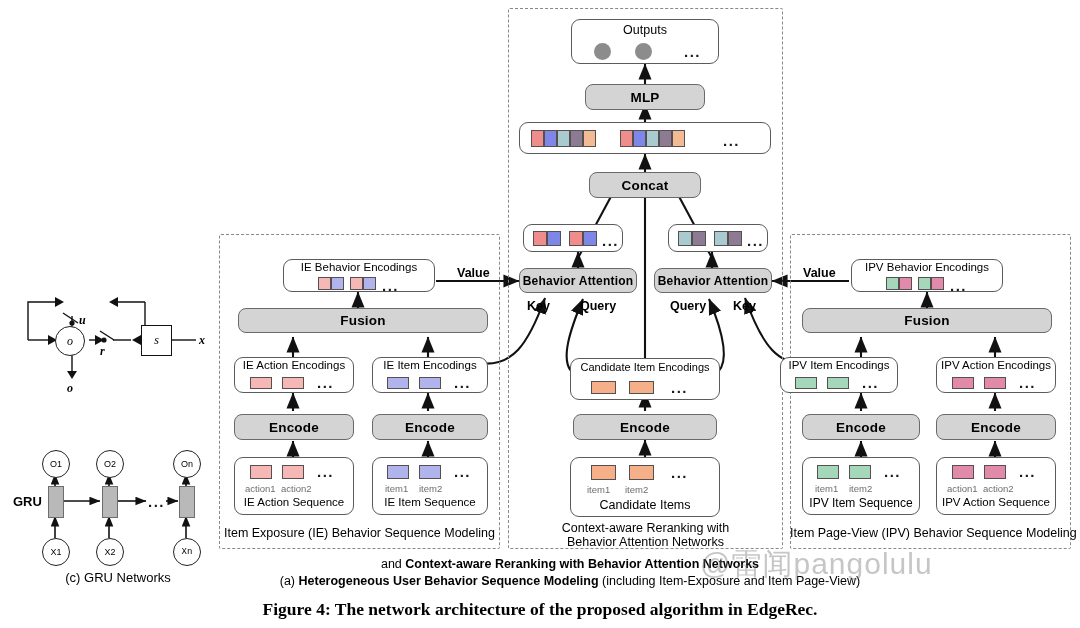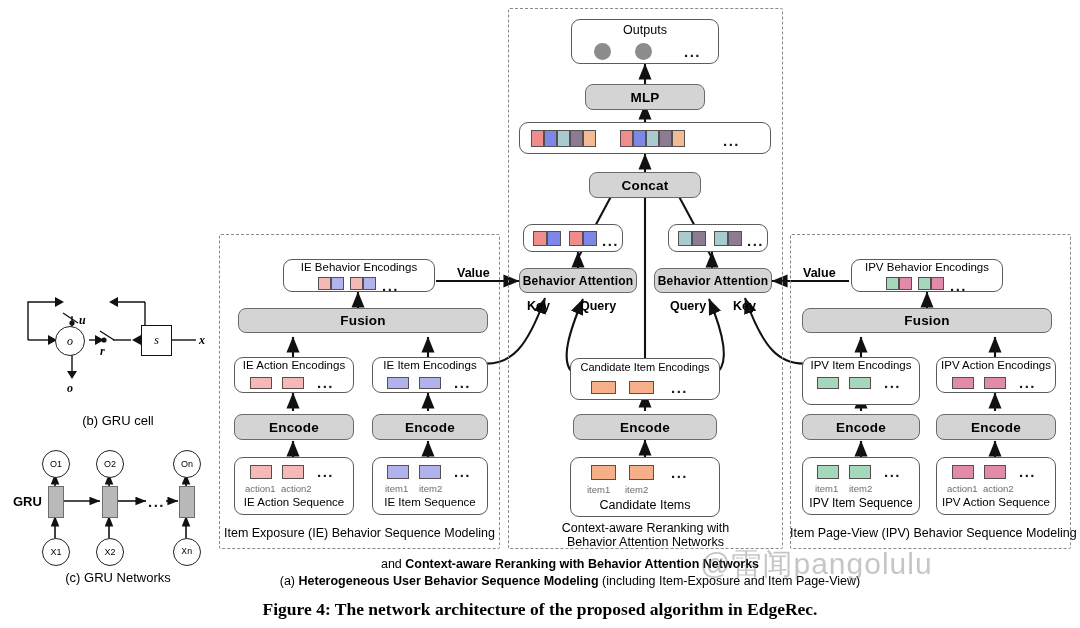--- a/index.html
+++ b/index.html
@@ -293,21 +293,21 @@
       <span class="cell" style="width:13px;height:13px;background:#a5d7bb;"></span>
       <span class="cell" style="width:13px;height:13px;background:#e28aa9;"></span>
     </div>
     <span class="dots abs" style="left:98px;top:18px;">...</span>
   </div>
 
   <div class="abs graybox" style="left:802px;top:308px;width:250px;height:25px;">
     <span>Fusion</span>
   </div>
 
-  <div class="abs roundbox" style="left:802px;top:357px;width:118px;height:48px;">
+  <div class="abs roundbox" style="left:780px;top:357px;width:118px;height:36px;">
     <div class="boxtitle" style="top:1px;font-size:11.5px;">IPV Item Encodings</div>
     <div class="cells" style="left:14px;top:17px;gap:10px;">
       <span class="cell" style="width:22px;height:12px;background:#a5d7bb;"></span>
       <span class="cell" style="width:22px;height:12px;background:#a5d7bb;"></span>
       <span class="dots" style="margin-left:3px;">...</span>
     </div>
   </div>
 
   <div class="abs roundbox" style="left:936px;top:357px;width:120px;height:36px;">
     <div class="boxtitle" style="top:1px;font-size:11.5px;">IPV Action Encodings</div>
@@ -391,21 +391,20 @@
     <span class="ital">o</span>
   </div>
   <div class="abs" style="left:141px;top:325px;width:31px;height:31px;border:1.4px solid #111;background:#fff;
               display:flex;align-items:center;justify-content:center;">
     <span class="ital">s</span>
   </div>
   <span class="lbl ital" style="left:79px;top:313px;font-weight:bold;">u</span>
   <span class="lbl ital" style="left:100px;top:344px;font-weight:bold;">r</span>
   <span class="lbl ital" style="left:199px;top:333px;font-weight:bold;">x</span>
   <span class="lbl ital" style="left:67px;top:381px;font-weight:bold;">o</span>
-  <div class="abs" style="left:18px;top:413px;width:200px;text-align:center;font-size:13px;">(b) GRU cell</div>
 
   <svg class="ov" viewBox="0 0 1080 628">
     <g stroke="#111" stroke-width="1.6" fill="none" marker-end="url(#ahs)">
 
       <line x1="55" y1="538" x2="55" y2="516"></line>
       <line x1="109" y1="538" x2="109" y2="516"></line>
       <line x1="186" y1="538" x2="186" y2="516"></line>
 
       <line x1="55" y1="486" x2="55" y2="474"></line>
       <line x1="109" y1="486" x2="109" y2="474"></line>

